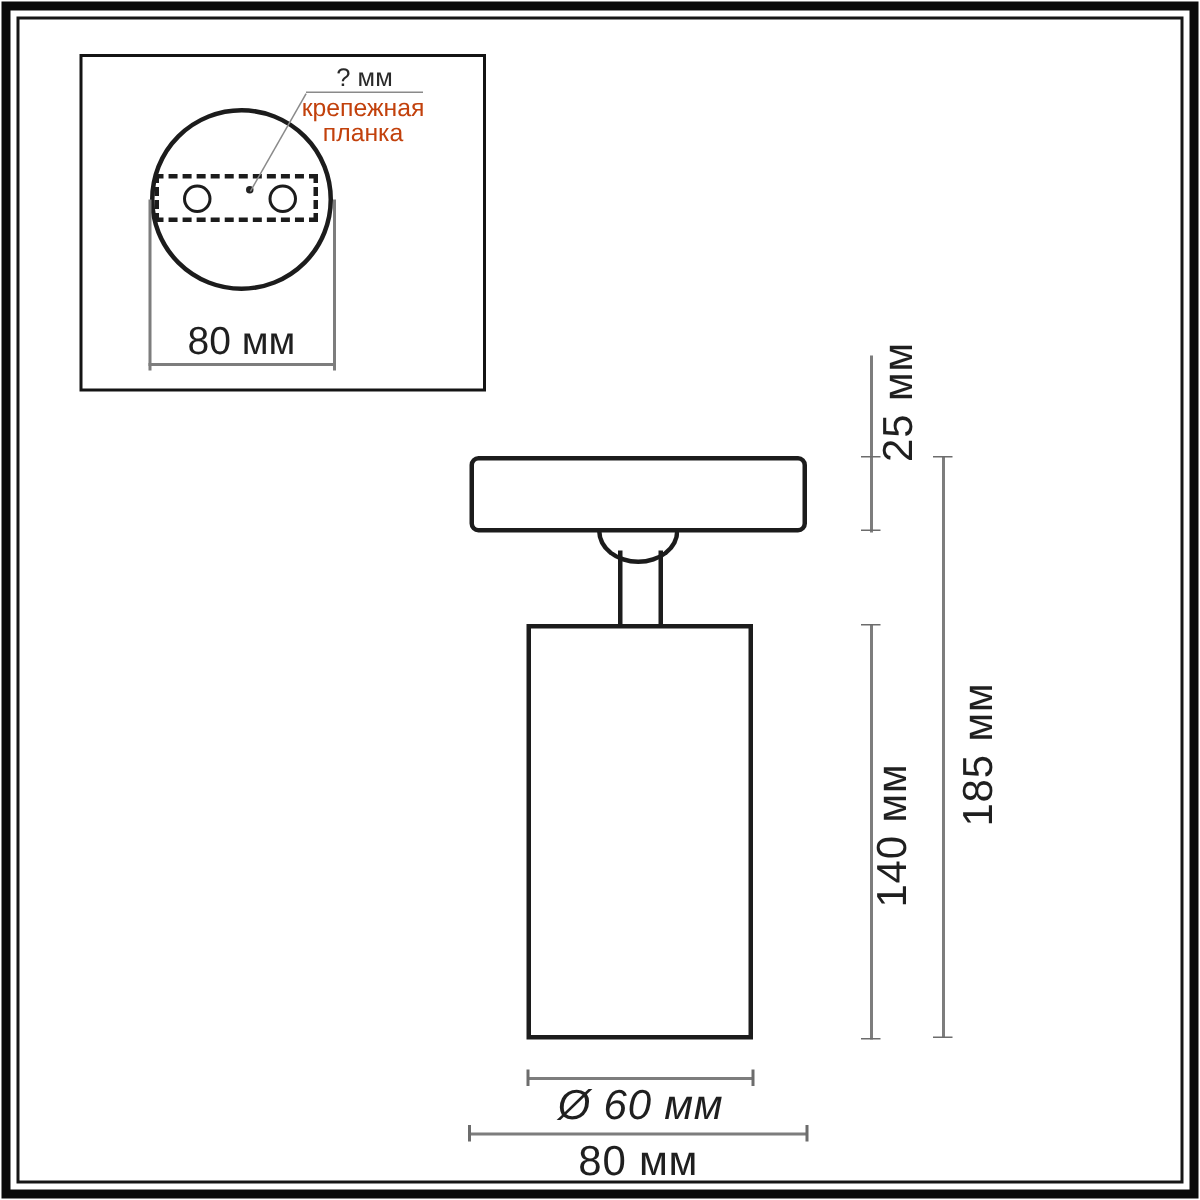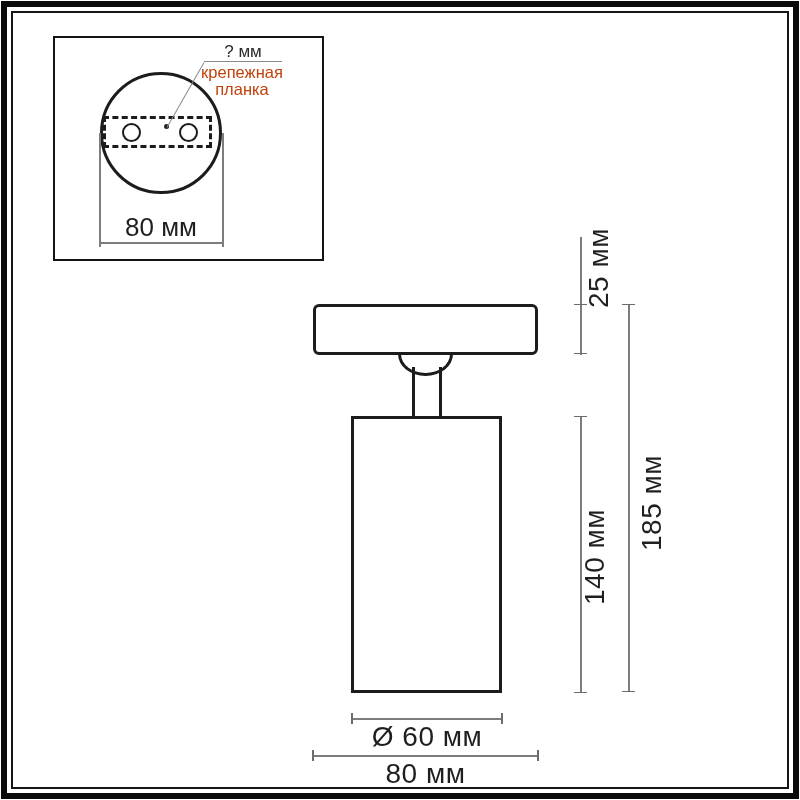--- a/index.html
+++ b/index.html
@@ -99,20 +99,20 @@
   <div class="dim-text-v" style="left:515px; top:543px; width:160px; height:28px;">140 мм</div>
 
   <div class="vline" style="left:628px; top:304px; height:388px;"></div>
   <div class="tick-h" style="left:622px; top:303.5px;"></div>
   <div class="tick-h" style="left:622px; top:690.5px;"></div>
   <div class="dim-text-v" style="left:572px; top:489px; width:160px; height:28px;">185 мм</div>
 
   <div class="hline" style="left:352px; top:718px; width:150px;"></div>
   <div class="tick-v" style="left:351px; top:713px;"></div>
   <div class="tick-v" style="left:501px; top:713px;"></div>
-  <div class="dim-text" style="left:337px; top:721px; width:180px;">Ø 60 мм</div>
+  <div class="dim-text" style="left:337px; top:721px; width:180px;font-style:italic;">Ø 60 мм</div>
 
   <div class="hline" style="left:313px; top:755px; width:225px;"></div>
   <div class="tick-v" style="left:312px; top:750px;"></div>
   <div class="tick-v" style="left:537px; top:750px;"></div>
   <div class="dim-text" style="left:313px; top:758px; width:225px;">80 мм</div>
 
 </div>
 
 </body></html>

